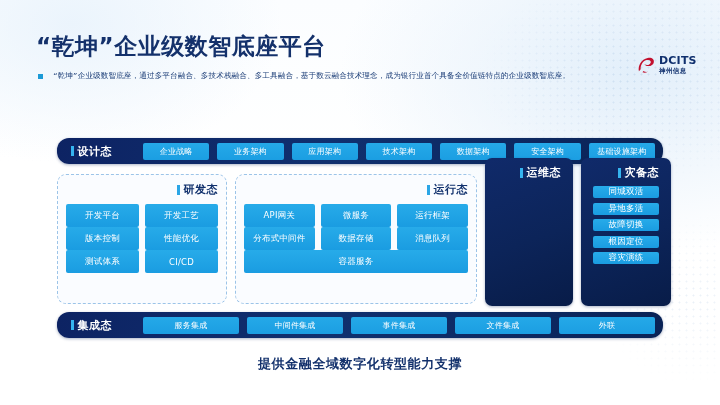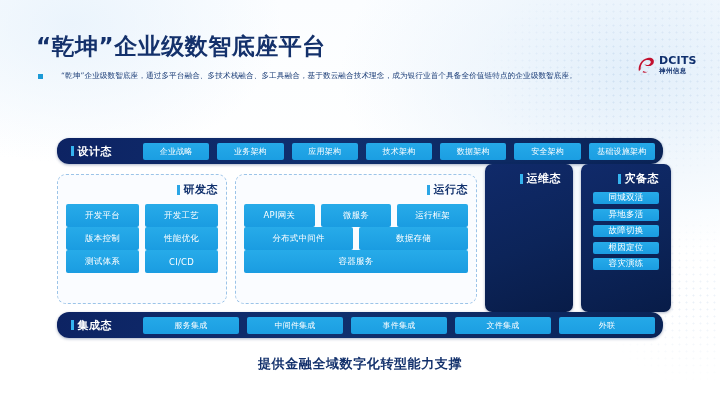--- a/index.html
+++ b/index.html
@@ -40,21 +40,21 @@
   #logo .mark{width:20px;height:20px;flex:0 0 20px;}
   #logo .txt{display:flex;flex-direction:column;line-height:1;}
   #logo .dcits{font-size:11px;font-weight:bold;color:#10306e;letter-spacing:.2px;}
   #logo .cn{font-size:6.5px;color:#10306e;letter-spacing:.4px;margin-top:2px;font-weight:bold;}
 
   
   #title{
     position:absolute;left:36px;top:31px;
     font-size:23px;font-weight:bold;color:#14316b;letter-spacing:.5px;white-space:nowrap;
   }
-  #subtitle-row{position:absolute;left:38px;top:71px;display:flex;align-items:center;gap:18px;}
+  #subtitle-row{position:absolute;left:38px;top:71px;display:flex;align-items:center;gap:10px;font-family:Liberation Mono, monospace;}
   #subtitle-row .bullet{width:5px;height:5px;background:#1c9ad6;flex:0 0 5px;}
   #subtitle{font-size:7.6px;color:#1b3d77;white-space:nowrap;letter-spacing:.1px;}
 
   
   #diagram{position:absolute;left:57px;top:138px;width:606px;height:200px;}
 
   .bar{
     position:absolute;left:0;width:606px;height:26px;border-radius:12px;
     background:linear-gradient(100deg,#0d2363 0%,#10306f 45%,#0a2356 100%);
     box-shadow:0 1px 3px rgba(15,40,95,.35);
@@ -98,21 +98,21 @@
   .grid .row{display:flex;gap:6px;}
   .cell{
     flex:1 1 0;height:23px;border-radius:2px;
     background:linear-gradient(180deg,#27abe9 0%,#1a9ce1 100%);
     color:#fff;font-size:8.5px;
     display:flex;align-items:center;justify-content:center;white-space:nowrap;letter-spacing:.2px;
   }
 
   
   .dark-col{
-    position:absolute;top:26px;width:88px;height:148px;border-radius:7px;
+    position:absolute;top:20px;width:88px;height:148px;border-radius:7px;
     background:linear-gradient(160deg,#102a6a 0%,#0c2459 55%,#081c48 100%);
     box-shadow:0 1px 3px rgba(15,40,95,.35);
     box-sizing:border-box;padding:7px 12px 8px;
   }
   #col-ops{left:428px;}
   #col-dr{left:524px;width:90px;}
   .dark-col .card-title{color:#ffffff;margin-bottom:6px;}
   .dark-col .card-title .tick{background:#35b4ef;}
   .dark-col .grid{gap:4.5px;}
   .dark-col .cell{height:19px;font-size:8.5px;}
@@ -195,20 +195,21 @@
       </div>
       <div class="grid">
         <div class="row">
           <span class="cell">API网关</span>
           <span class="cell">微服务</span>
           <span class="cell">运行框架</span>
         </div>
         <div class="row">
           <span class="cell">分布式中间件</span>
           <span class="cell">数据存储</span>
+          <span class="cell">消息队列</span>
         </div>
         <div class="row">
           <span class="cell">容器服务</span>
         </div>
       </div>
     </div>
 
     <div class="dark-col" id="col-ops">
       <div class="card-title">
         <i class="tick"></i>

